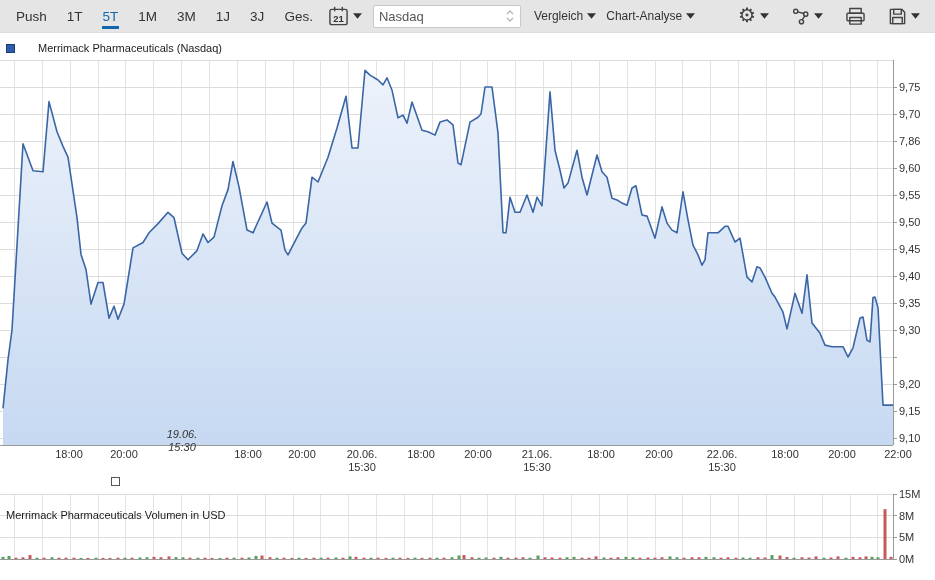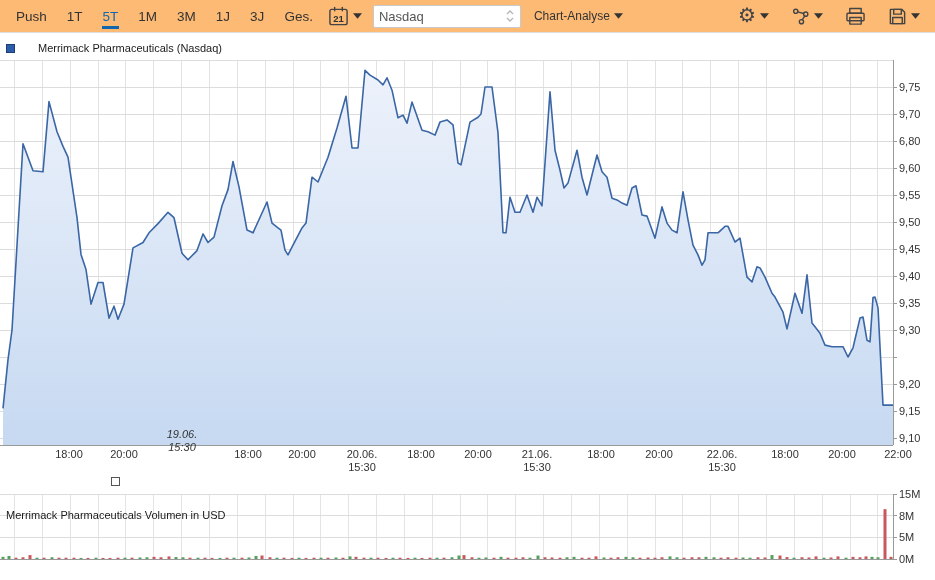--- a/index.html
+++ b/index.html
@@ -1,21 +1,21 @@
 <!DOCTYPE html>
 <html><head>
 <meta charset="utf-8">
 <style>
   html,body{margin:0;padding:0;background:#fff;}
   body{font-family:"Liberation Sans",sans-serif;}
   .stage{position:relative;width:935px;height:580px;background:#fff;overflow:hidden;}
 
   
   .toolbar{position:absolute;top:0;left:0;width:935px;height:33px;box-sizing:border-box;
-    display:flex;align-items:center;background:#fdba74;border-bottom:1px solid #dedede;z-index:6;padding:0 6px;}
+    display:flex;align-items:center;background:#e5e5e5;border-bottom:1px solid #dedede;z-index:6;padding:0 6px;}
   .periods{display:flex;height:100%;align-items:stretch;}
   .tb-period{position:relative;border:0;background:none;font-family:"Liberation Sans",sans-serif;
     font-size:13.5px;color:#333;padding:0 10px;cursor:pointer;}
   .tb-period.active{color:#1266ad;}
   .tb-period.active::after{content:"";position:absolute;left:9px;right:9px;bottom:3px;height:3px;background:#1266ad;}
   .tb-btn{border:0;background:none;display:flex;align-items:center;gap:4px;color:#333;cursor:pointer;padding:0 5px;}
   .caret{width:9px;height:6px;}
   .caret path{fill:#333;}
   .sym-select{display:flex;align-items:center;justify-content:space-between;width:136px;height:21px;
     border:1px solid #c9c9c9;border-radius:2px;padding:0 5px;margin:0 8px 0 6px;font-size:13px;color:#555;
@@ -66,20 +66,26 @@
     </button>
 
     <div class="sym-select">
       <span>Nasdaq</span>
       <svg width="10" height="14" viewBox="0 0 10 14">
         <path d="M2 5l3-3 3 3M2 9l3 3 3-3" fill="none" stroke="#b5b5b5" stroke-width="1.3"></path>
       </svg>
     </div>
 
     <div class="periods">
+        <button class="tb-btn menu-btn">
+          <span>Vergleich</span>
+          <svg class="caret" viewBox="0 0 8 5">
+            <path d="M0 0h8L4 5z"></path>
+          </svg>
+        </button>
         <button class="tb-btn menu-btn">
           <span>Chart-Analyse</span>
           <svg class="caret" viewBox="0 0 8 5">
             <path d="M0 0h8L4 5z"></path>
           </svg>
         </button>
       </div>
 
     <div class="icons">
       <button class="tb-btn">
@@ -370,21 +376,21 @@
   <div class="legend" style="top:477px;left:6px;flex-direction:column;">
     <span class="sq sq-vol"></span>
     <span>Merrimack Pharmaceuticals Volumen in USD</span>
   </div>
 
   <div></div>
   <div></div>
   <div></div>
 <div class="ylab" style="top: 81px; left: 899px;">9,75</div>
     <div class="ylab" style="top: 108px; left: 899px;">9,70</div>
-    <div class="ylab" style="top: 135px; left: 899px;">6,80</div>
+    <div class="ylab" style="top: 135px; left: 899px;">7,86</div>
     <div class="ylab" style="top: 162px; left: 899px;">9,60</div>
     <div class="ylab" style="top: 189px; left: 899px;">9,55</div>
     <div class="ylab" style="top: 216px; left: 899px;">9,50</div>
     <div class="ylab" style="top: 243px; left: 899px;">9,45</div>
     <div class="ylab" style="top: 270px; left: 899px;">9,40</div>
     <div class="ylab" style="top: 297px; left: 899px;">9,35</div>
     <div class="ylab" style="top: 324px; left: 899px;">9,30</div>
     <div class="ylab" style="top: 351px; left: 899px; margin-left: 40px;">9,25</div>
     <div class="ylab" style="top: 378px; left: 899px;">9,20</div>
     <div class="ylab" style="top: 405px; left: 899px;">9,15</div>

